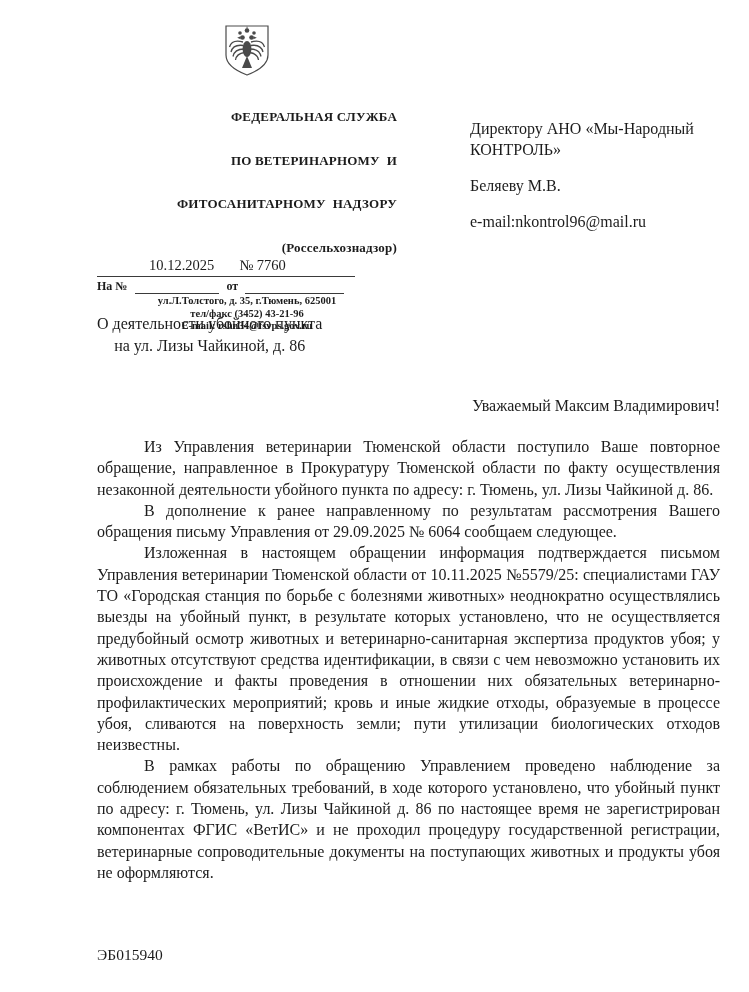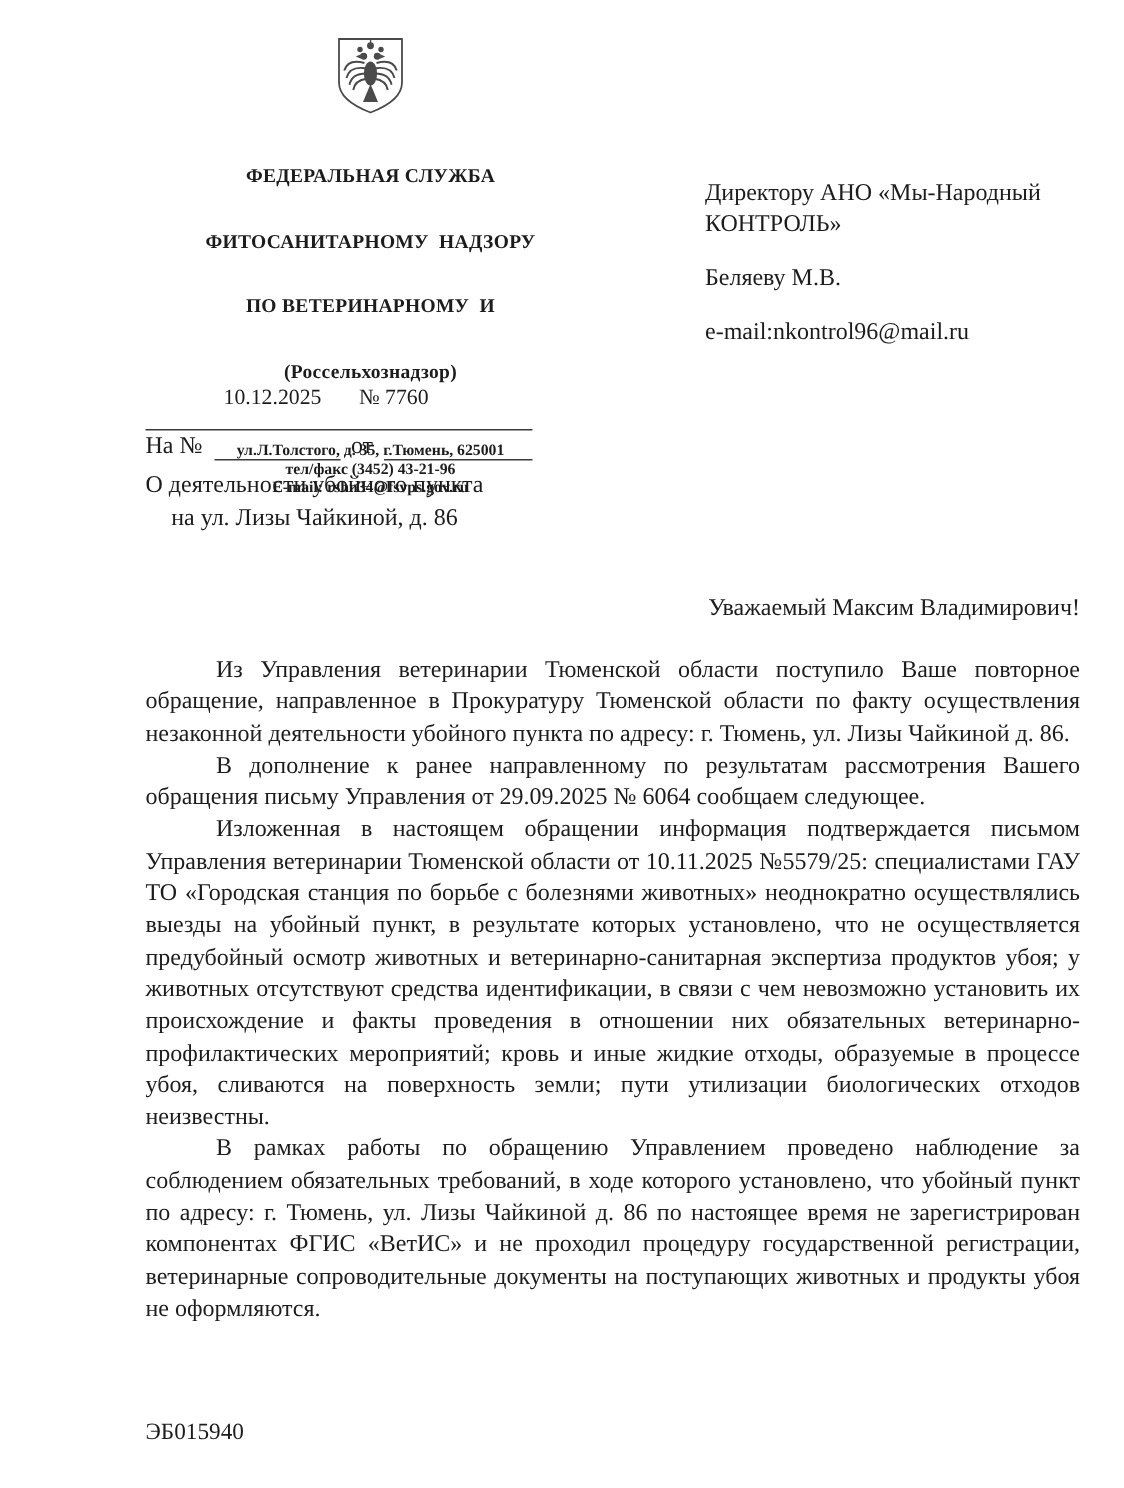--- a/index.html
+++ b/index.html
@@ -10,30 +10,30 @@
     -webkit-font-smoothing: antialiased;
   }
   .page { position: relative; width: 749px; height: 992px; background: #fff; overflow: hidden; }
 
   
   .letterhead {
     position: absolute; left: 97px; top: 22px; width: 300px;
     text-align: center; font-weight: bold;
   }
   .emblem { width: 52px; height: 56px; margin: 0 auto; }
-  .org-name { margin-top: 3px; font-size: 13px; line-height: 14.5px; letter-spacing: 0.2px; white-space: pre-wrap; }
+  .org-name { margin-top: 3px; font-size: 13px; line-height: 14.5px; letter-spacing: 0.2px; white-space: pre-wrap; text-align: right; }
   .org-dept { margin-top: 13px; font-size: 13px; line-height: 15px; }
   .org-contacts { margin-top: 11px; font-size: 10.5px; line-height: 12.5px; }
 
   
   .ref-block { position: absolute; left: 97px; top: 257px; width: 258px; font-size: 14.5px; }
-  .ref-top { display: flex; border-bottom: 1.4px solid #3a3a3a; padding-bottom: 12px; text-align: center; }
+  .ref-top { display: flex; border-bottom: 1.4px solid #3a3a3a; padding-bottom: 2px; text-align: center; }
   .ref-date { margin-left: 52px; }
   .ref-num  { margin-left: 25px; }
-  .ref-reply { margin-top: 2px; display: flex; align-items: flex-end; font-size: 16px; }
+  .ref-reply { margin-top: 2px; display: flex; align-items: flex-end; font-size: 12px; font-weight: bold; }
   .blank { display: inline-block; border-bottom: 1px solid #3a3a3a; height: 14px; }
   .blank-1 { width: 84px; margin: 0 7px 0 8px; }
   .blank-2 { width: 99px; margin-left: 7px; }
 
   
   .subject { position: absolute; left: 97px; top: 313px; font-size: 16px; line-height: 22px; text-align: center; }
 
   
   .recipient { position: absolute; left: 470px; top: 74px; width: 260px; font-size: 16px; line-height: 21px; margin-top: 44px; }
   .recipient .r-line { margin-bottom: 15px; }
@@ -80,22 +80,22 @@
           <path d="M23.5 30.5 Q15.5 31.5 14.5 38"></path>
           <path d="M30 20 Q41 17 43.5 25"></path>
           <path d="M29.5 23.5 Q40 22 42 30"></path>
           <path d="M29 27 Q38.5 27 40 34.5"></path>
           <path d="M28.5 30.5 Q36.5 31.5 37.5 38"></path>
         </g>
       </svg>
     </div>
     <div class="org-name">
       <div>ФЕДЕРАЛЬНАЯ СЛУЖБА</div>
+      <div>ПО ВЕТЕРИНАРНОМУ  И</div>
       <div>ФИТОСАНИТАРНОМУ  НАДЗОРУ</div>
-      <div>ПО ВЕТЕРИНАРНОМУ  И</div>
       <div>(Россельхознадзор)</div>
     </div>
     <div class="org-contacts">
       <div>ул.Л.Толстого, д. 35, г.Тюмень, 625001</div>
       <div>тел/факс (3452) 43-21-96</div>
       <div>E-mail: rshn34@fsvps.gov.ru</div>
     </div>
   </div>
 
   <div class="recipient">

